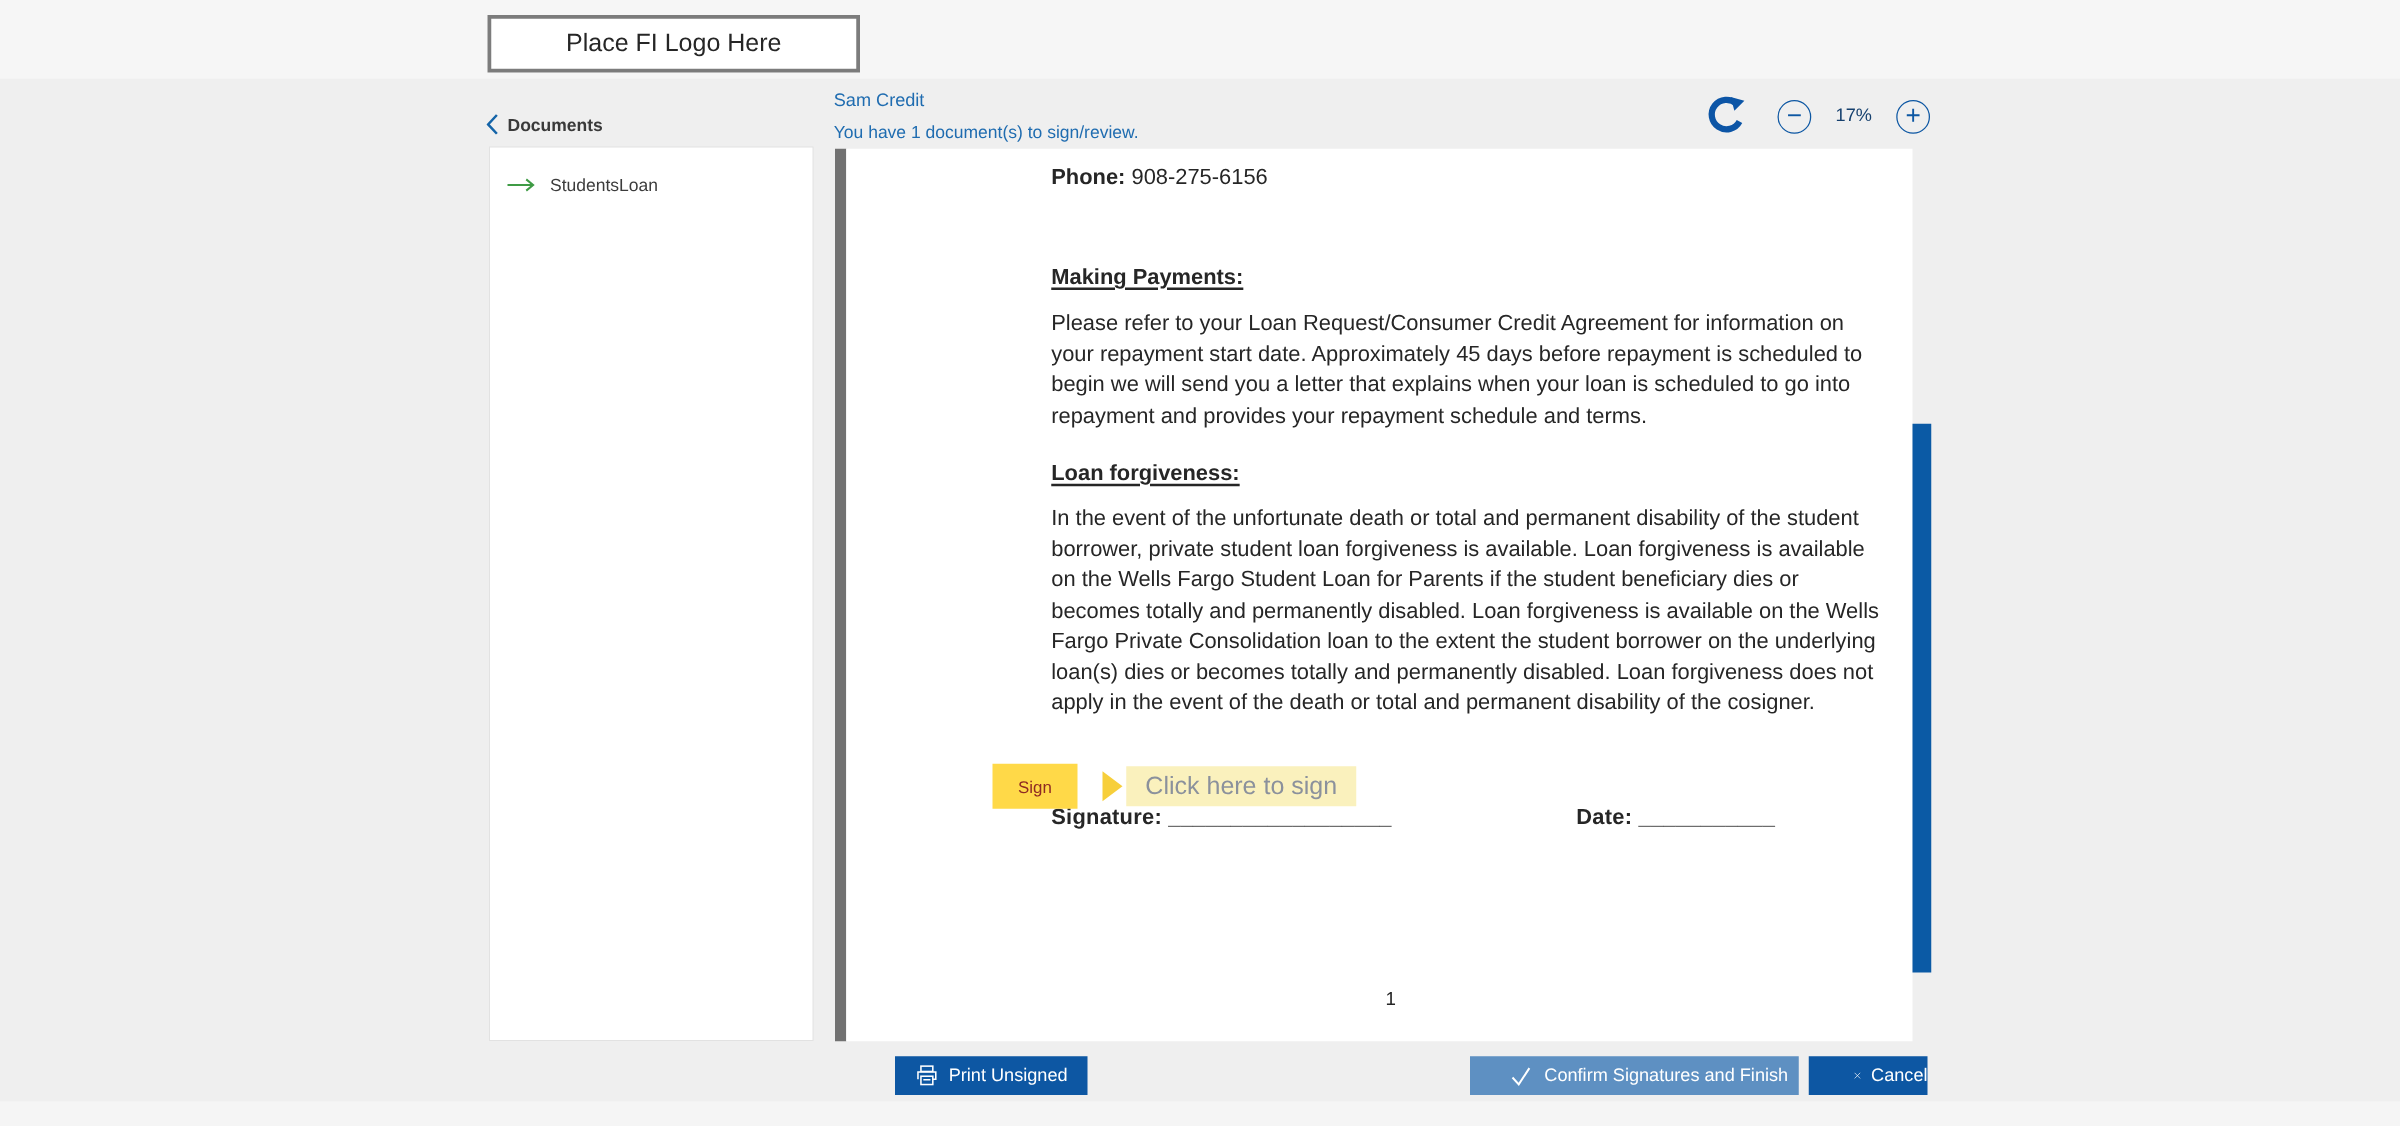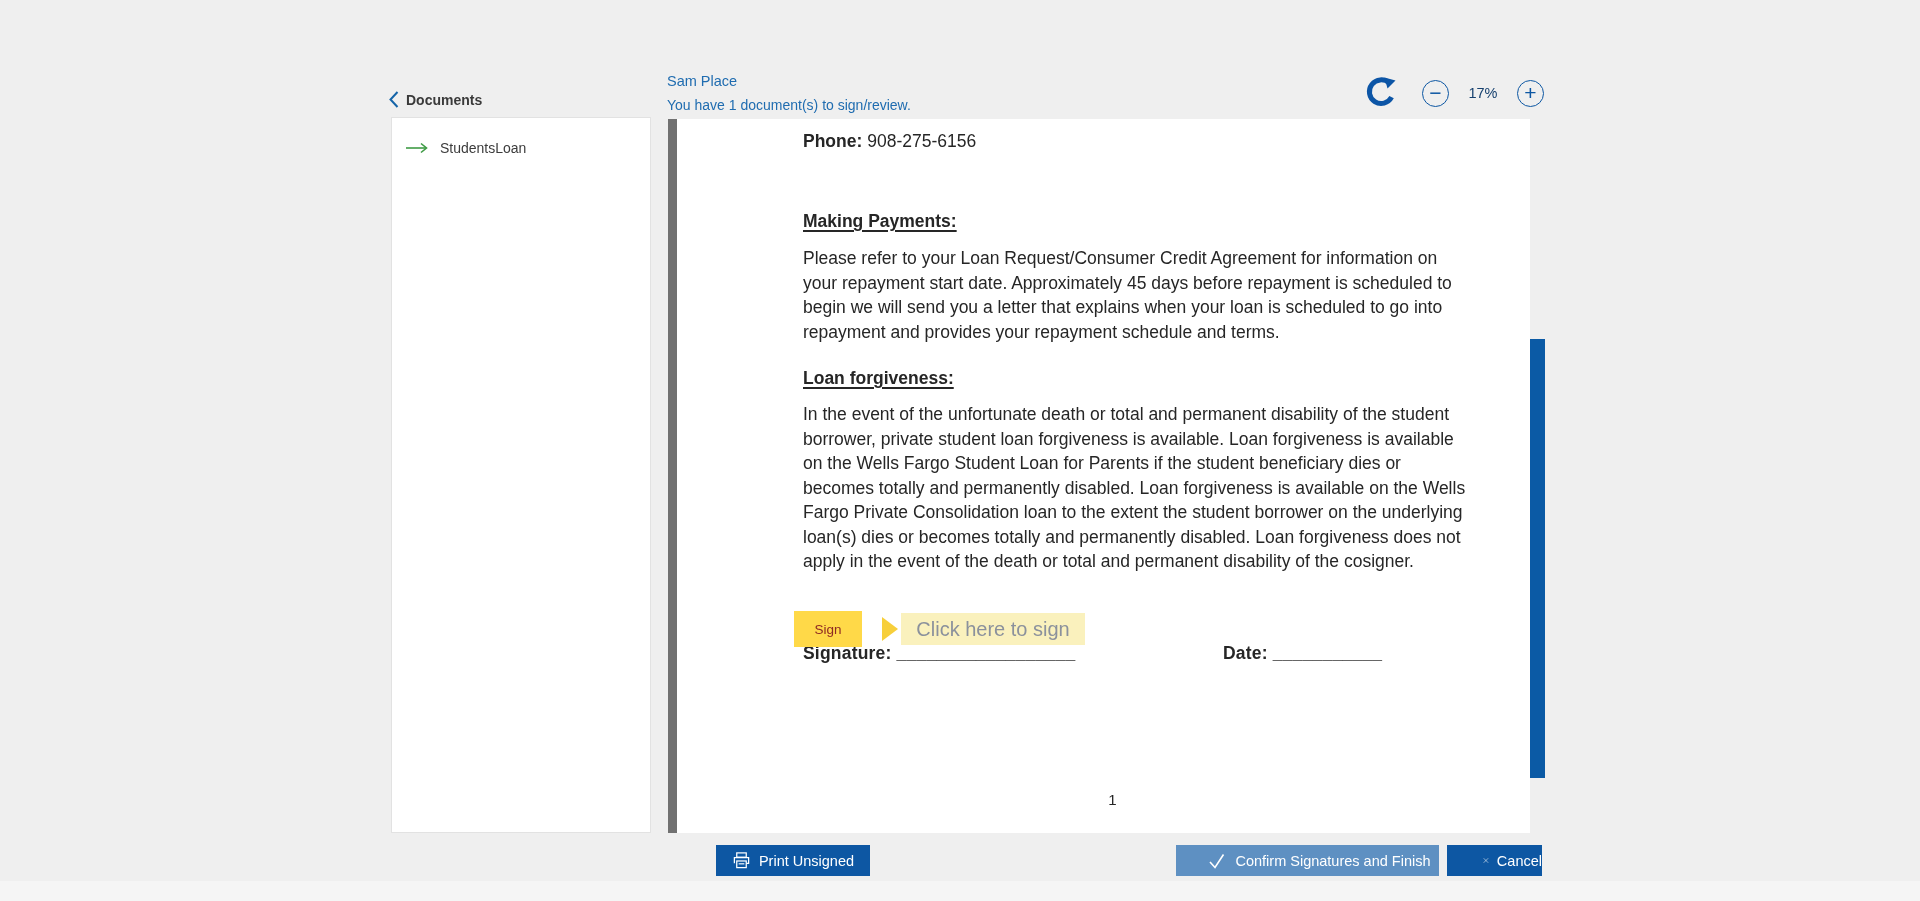--- a/index.html
+++ b/index.html
@@ -83,21 +83,21 @@
     position: absolute; left: 668px; top: 119px;
     width: 9px; height: 714px;
     background: #717171;
   }
   .doc-page {
     position: absolute; left: 677px; top: 119px;
     width: 853px; height: 714px;
     background: #ffffff;
     color: var(--doc_text, #262626);
   }
-  .doc-page .abs { position: absolute; }
+  .doc-page .abs { position: absolute; margin-left: 38px; }
   .doc-body {
     font-size: 17.5px; line-height: 24.5px; width: 668px;
   }
   .doc-heading {
     font-size: 17.5px; font-weight: bold;
     text-decoration: underline;
     text-decoration-thickness: 2px;
     text-underline-offset: 3px;
   }
   .phone-line { font-size: 17.5px; }
@@ -157,40 +157,45 @@
     position: absolute; left: 0; top: 881px;
     width: 1920px; height: 20px;
     background: #f5f5f5;
   }
 </style>
 </head>
 <body>
 
 <div class="stage">
 
+  <div class="topbar">
+    <div class="logo-box">
+      <span>Place FI Logo Here</span>
+    </div>
+  </div>
 
   <div class="docs-back">
     <svg width="10" height="17" viewBox="0 0 10 17">
       <polyline points="8.5,1 1.5,8.5 8.5,16" fill="none" stroke="#1464a8" stroke-width="2"></polyline>
     </svg>
     <span class="label">Documents</span>
   </div>
 
   <div class="sidebar">
     <div class="doc-item">
       <svg width="25" height="12" viewBox="0 0 25 12">
         <line x1="1" y1="6" x2="21" y2="6" stroke="#3f9b45" stroke-width="1.6"></line>
         <polyline points="16,1.5 21.5,6 16,10.5" fill="none" stroke="#3f9b45" stroke-width="1.6"></polyline>
       </svg>
       <span class="label">StudentsLoan</span>
     </div>
   </div>
 
   <div class="greeting">
-    <div class="name">Sam Place</div>
+    <div class="name">Sam Credit</div>
     <div class="msg">You have 1 document(s) to sign/review.</div>
   </div>
 
   <div class="zoom-controls">
     <svg class="refresh-btn" viewBox="0 0 36 36">
       <path d="M 28.6 22.2 A 11.8 11.8 0 1 1 26.2 8.0" fill="none" stroke="#0c55a6" stroke-width="5"></path>
       <polygon points="21.5,2.5 32.5,5.5 24.5,13.5" fill="#0c55a6"></polygon>
     </svg>
     <div class="circle-btn">
       <span>−</span>

